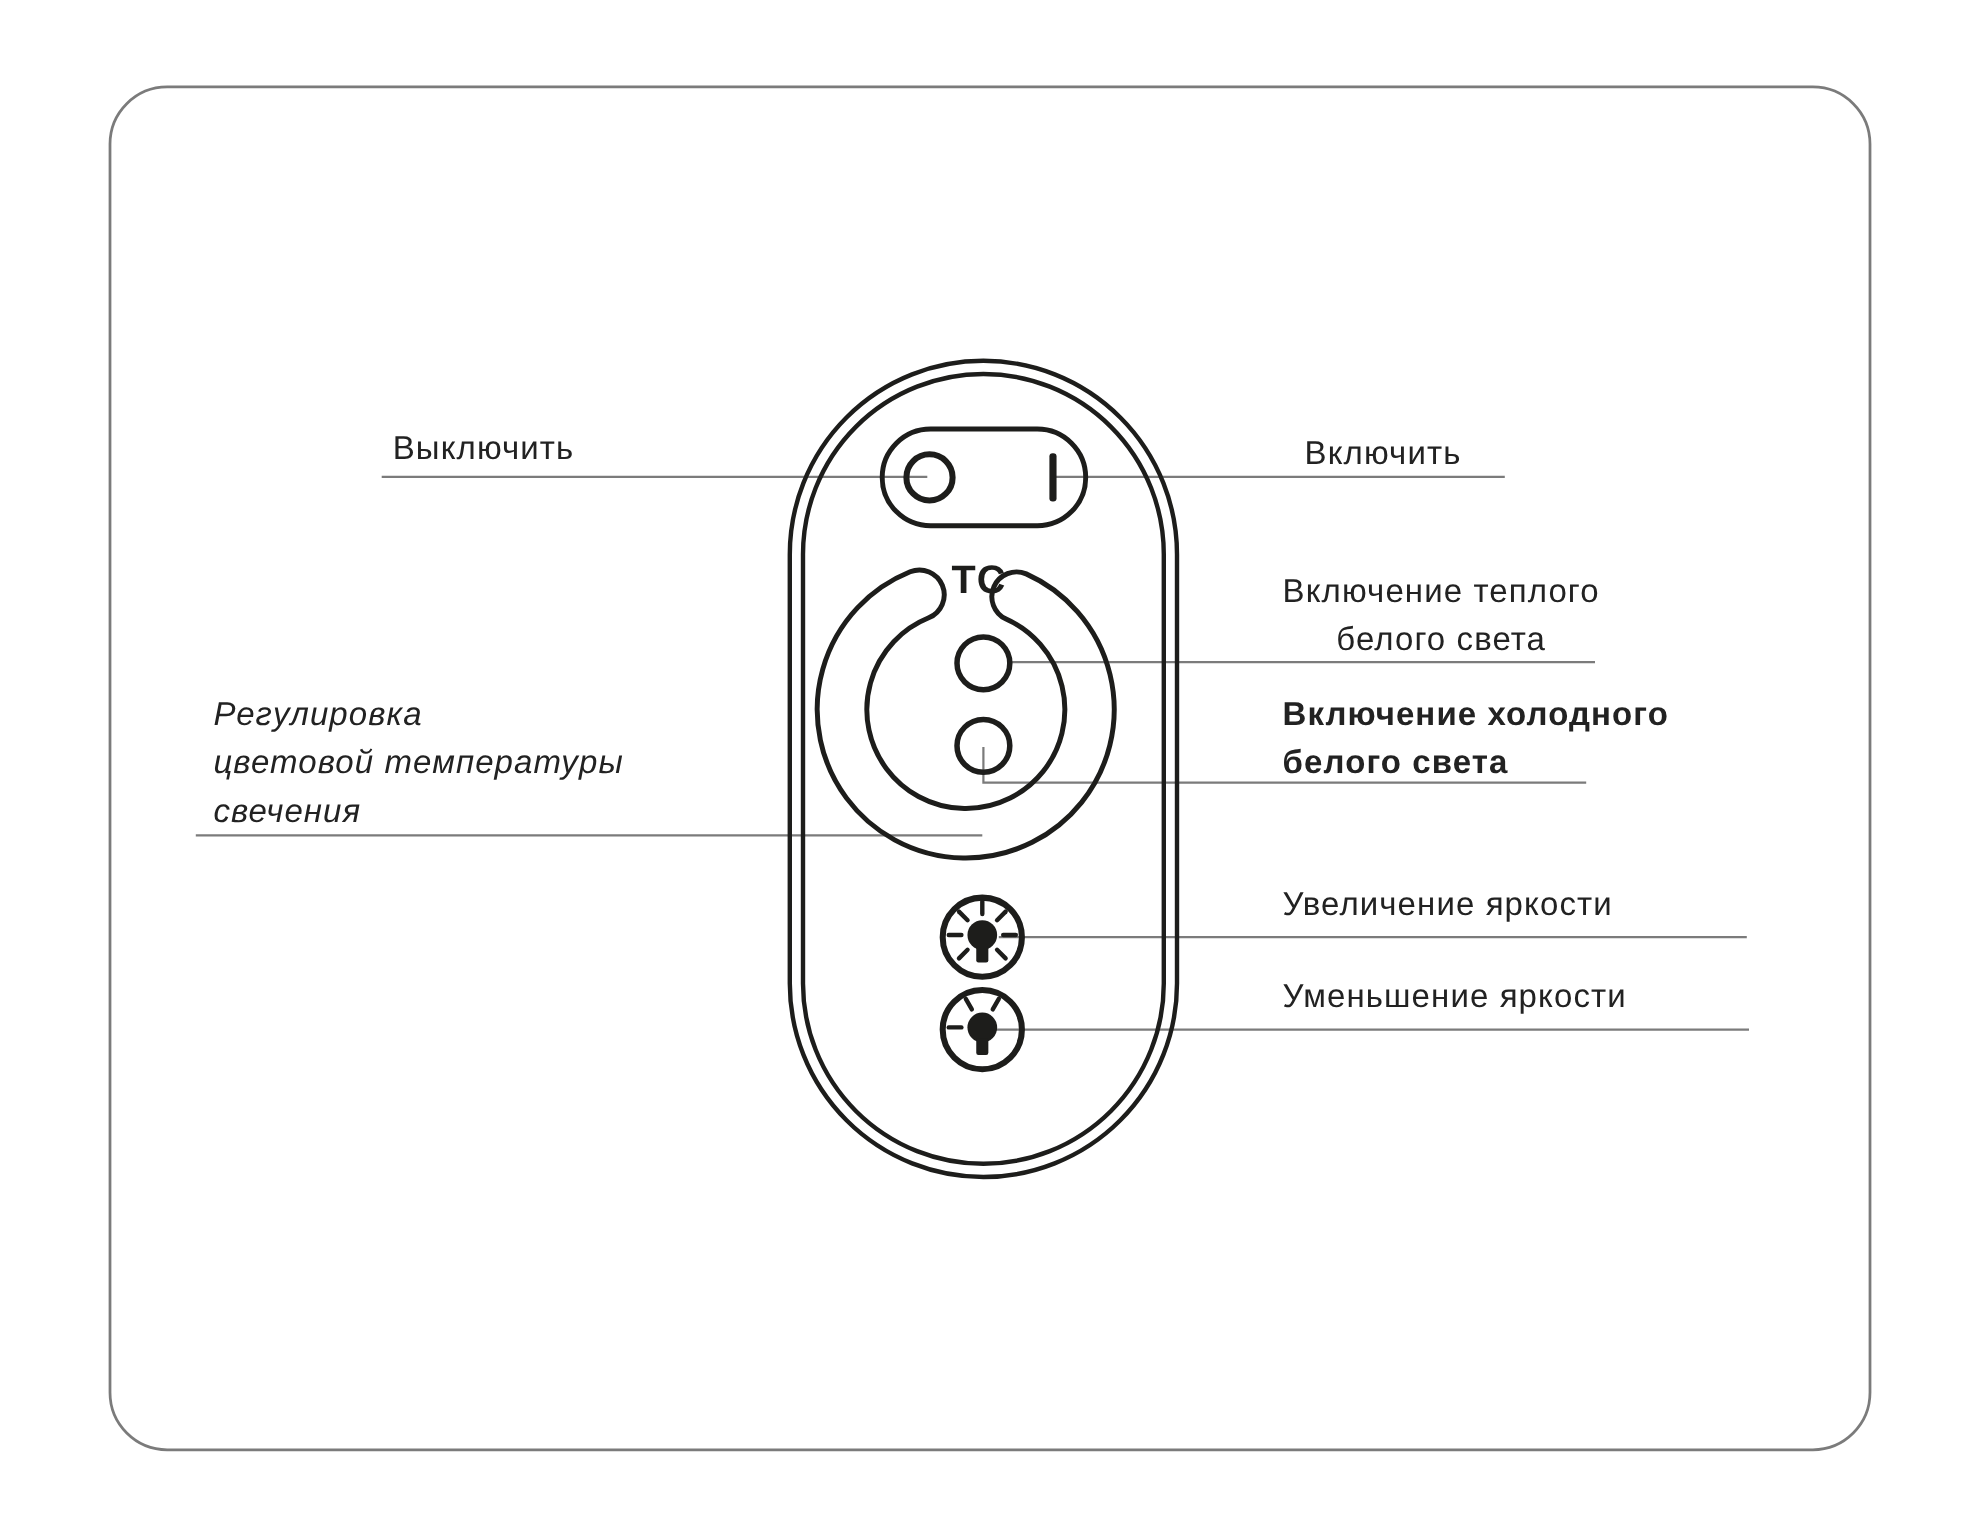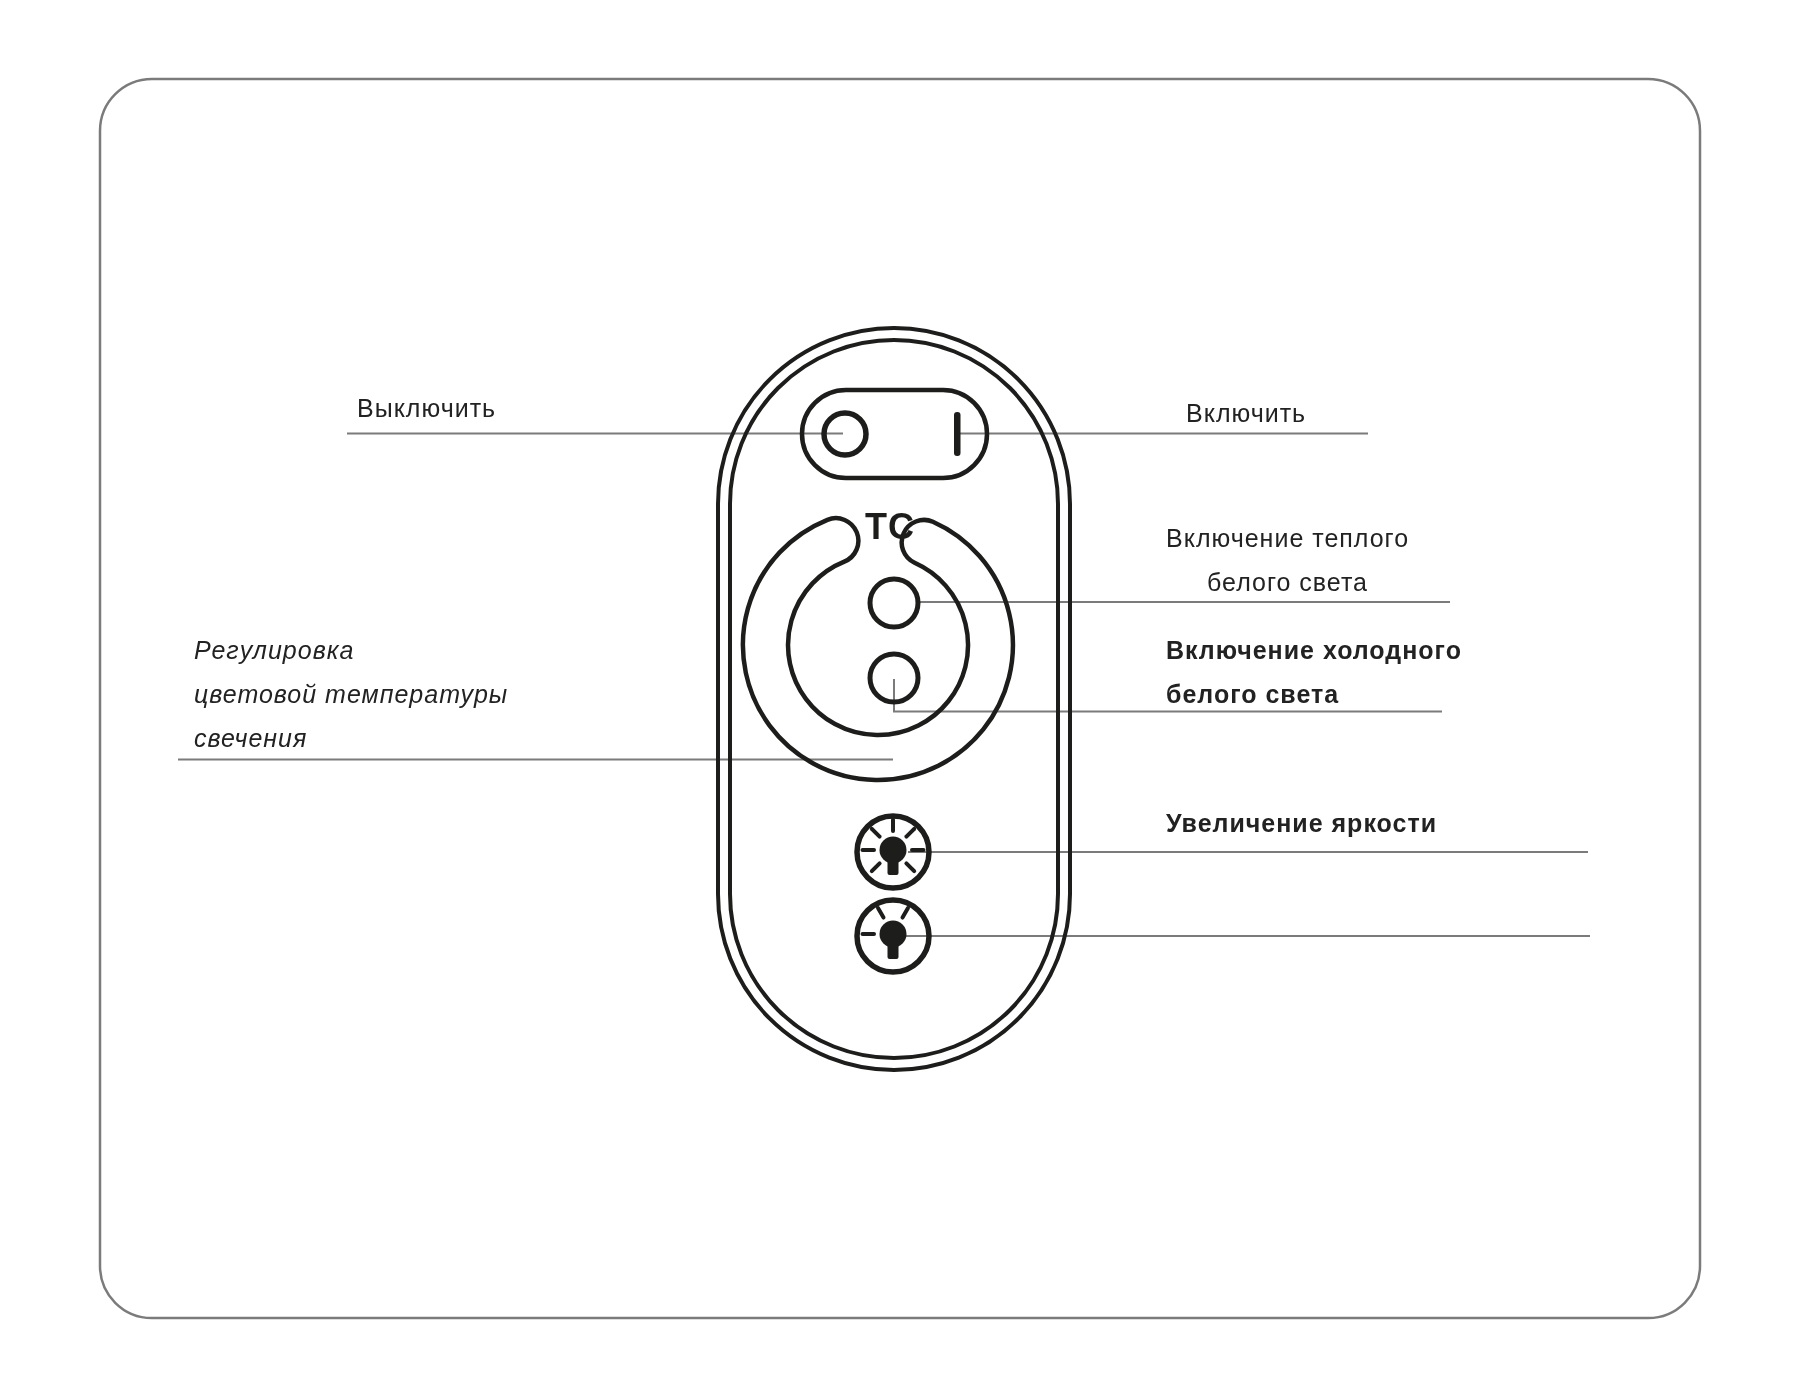--- a/index.html
+++ b/index.html
@@ -16,21 +16,21 @@
   .lw5    { stroke-width:5; }
   .lw55   { stroke-width:5.5; }
   .fill   { fill:var(--line,#1d1d1b); stroke:none; }
   .ray    { stroke:var(--line,#1d1d1b); stroke-width:4; stroke-linecap:round; fill:none; }
   .tc-label {
     fill:var(--line,#1d1d1b); font-family:"Liberation Sans", sans-serif;
     font-size:36px; font-weight:700; letter-spacing:1px;
   }
   .label {
     position:absolute; color:var(--text,#222222);
-    font-size:25px; line-height:44px; letter-spacing:1px;
+    font-size:30px; line-height:44px; letter-spacing:1px;
     white-space:pre-line;
   }
 </style>
 </head>
 <body>
 
 <div id="canvas">
 
   <svg id="diagram-svg" width="1800" height="1400" viewBox="0 0 1800 1400">
 
@@ -88,14 +88,15 @@
 
   <div class="label" style="left:357px;  top:386px;">Выключить</div>
   <div class="label" style="left:1166px; top:391px;margin-left:20px;">Включить</div>
   <div class="label" style="left:1166px; top:516px;text-align:center;">Включение теплого
 белого света</div>
   <div class="label" style="left:1166px; top:628px;font-weight:bold;">Включение холодного
 белого света</div>
   <div class="label" style="left:194px;  top:628px;font-style:italic;">Регулировка
 цветовой температуры
 свечения</div>
-  <div class="label" style="left:1166px; top:801px;font-weight:bold;">Увеличение яркости</div>
+  <div class="label" style="left:1166px; top:801px;">Увеличение яркости</div>
+  <div class="label" style="left:1166px; top:884px;">Уменьшение яркости</div>
 </div>
 
 </body></html>

